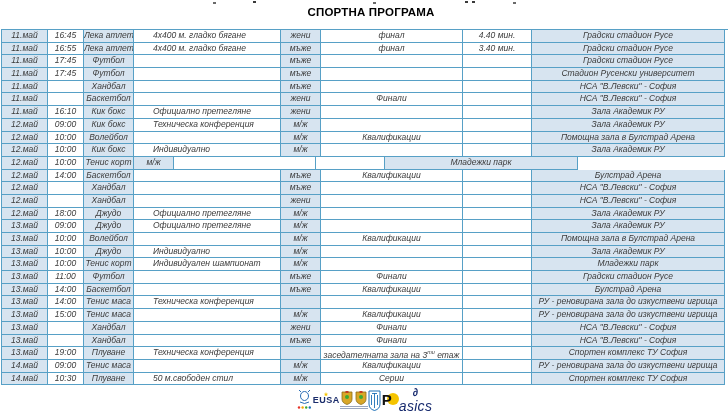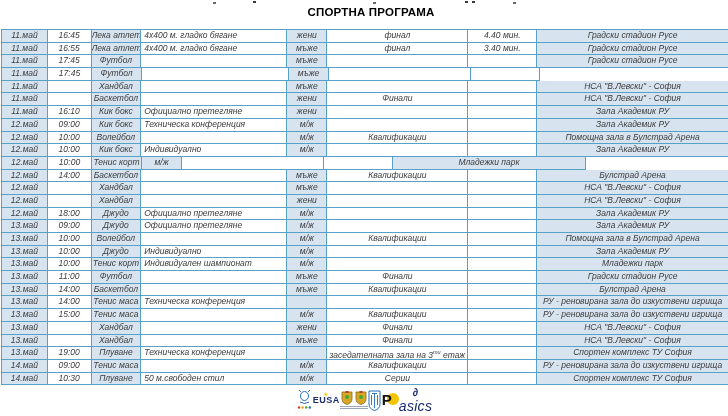--- a/index.html
+++ b/index.html
@@ -10,22 +10,22 @@
              box-shadow:212px 0 #3a3a3a,219px 0 #3a3a3a,-40px 1px #6a6a6a,120px 1px #6a6a6a,260px 1px #6a6a6a;}
   .title{position:absolute;top:6px;left:0;width:728px;text-align:center;
          font-size:11.5px;font-weight:bold;color:#000;letter-spacing:.2px;margin-left:7px;}
   
   .tbl{position:absolute;top:29px;left:1px;width:727px;
        border-top:1px solid #57a0c6;border-left:1px solid #57a0c6;font-size:8.5px;font-style:italic;}
   .tr{display:flex;height:12.7px;}
   .td{box-sizing:border-box;border-right:1px solid #57a0c6;border-bottom:1px solid #57a0c6;
       text-align:center;line-height:11.9px;white-space:nowrap;overflow:hidden;background:#fff;}
   .td.blue{background:#d7e4f0;}
-  .c0{width:46px}.c1{width:44px}.c2{width:50px}
-  .c3{width:147px;text-align:left;padding-left:3px}
+  .c0{width:46px}.c1{width:36px}.c2{width:50px}
+  .c3{width:147px;text-align:left;padding-left:19px}
   .c4{width:40px}.c5{width:142px}.c6{width:69px}.c7{width:193px}
   .td sup{font-size:5.5px;vertical-align:super;}
   
   .logos{position:absolute;top:387px;left:0;width:728px;height:26px;
          display:flex;justify-content:center;align-items:center;}
   .logo{display:flex;flex-direction:column;align-items:center;justify-content:center;}
   .eusa{position:relative;font-weight:bold;font-style:normal;font-size:9px;color:#1b2d6b;letter-spacing:.5px;}
   .eusa .star{position:absolute;top:-4px;left:11px;font-size:5px;color:#f5c400;}
   .crest-cap{width:14px;height:4px;margin-top:1px;
              background:repeating-linear-gradient(#9aa7c0 0 1px,transparent 1px 2px);}
@@ -77,20 +77,21 @@
         <div class="td c7 blue">Градски стадион Русе</div>
       </div>
       <div class="tr">
         <div class="td c0 blue">11.май</div>
         <div class="td c1">17:45</div>
         <div class="td c2 blue">Футбол</div>
         <div class="td c3"></div>
         <div class="td c4 blue">мъже</div>
         <div class="td c5"></div>
         <div class="td c6"></div>
+        <div class="td c7 blue">Стадион Русенски университет</div>
       </div>
       <div class="tr">
         <div class="td c0 blue">11.май</div>
         <div class="td c1"></div>
         <div class="td c2 blue">Хандбал</div>
         <div class="td c3"></div>
         <div class="td c4 blue">мъже</div>
         <div class="td c5"></div>
         <div class="td c6"></div>
         <div class="td c7 blue">НСА "В.Левски" - София</div>

